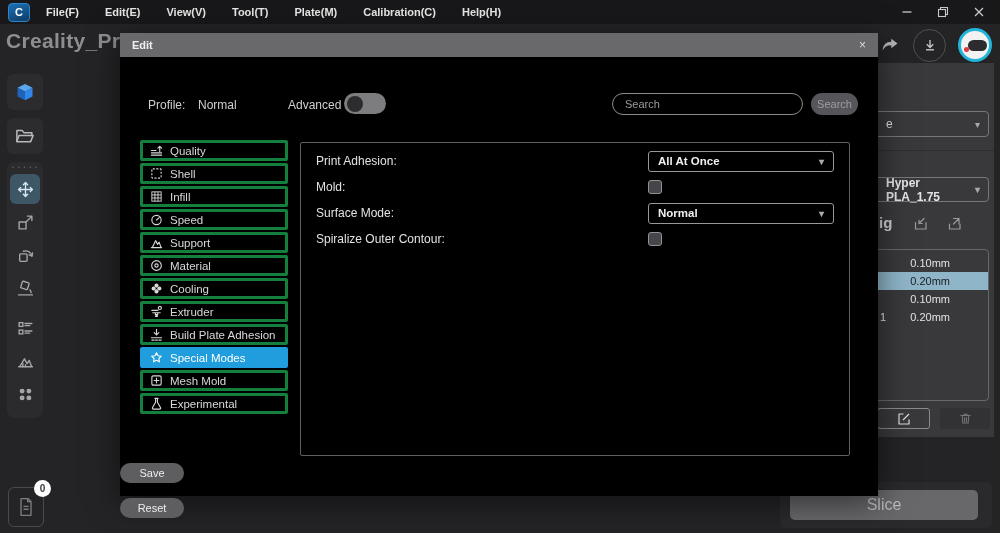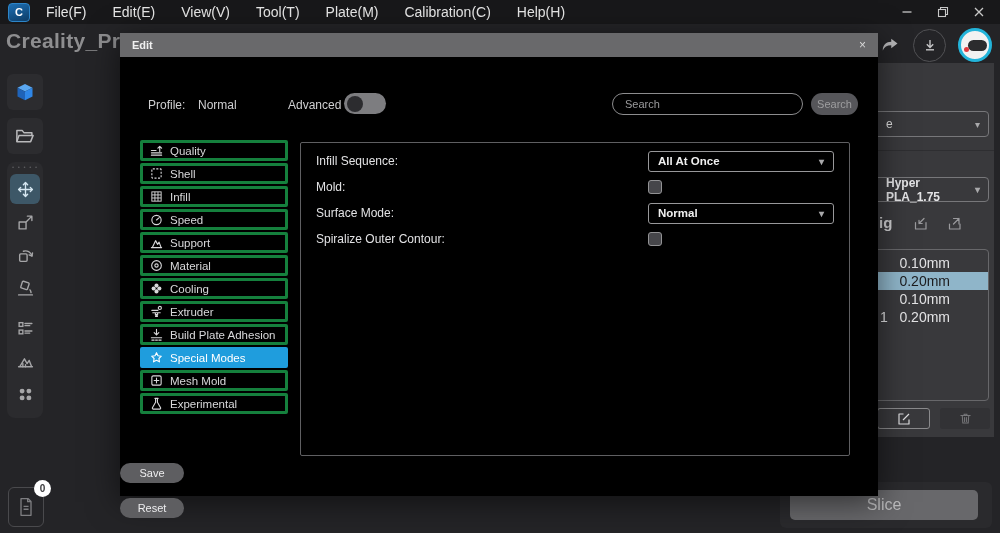--- a/index.html
+++ b/index.html
@@ -12,21 +12,21 @@
   svg { display:block; }
 
   
   .menubar { position:absolute; top:0; left:0; right:0; height:24px; background:#18181a;
              display:flex; align-items:center; z-index:5; }
   .applogo { width:22px; height:19px; margin-left:8px; border-radius:4px;
              background:linear-gradient(160deg,#1d6fb4,#0d3c66); border:1px solid #2d85c8;
              display:flex; align-items:center; justify-content:center;
              color:#fff; font-size:11px; font-weight:bold; }
   .menus { display:flex; margin-left:16px; gap:26px; }
-  .menu-item { font-size:14px; font-weight:normal; color:#e6e6e6; cursor:default;text-align:right; }
+  .menu-item { font-size:11px; font-weight:bold; color:#e6e6e6; cursor:default;text-align:right; }
   .winbtns { margin-left:auto; display:flex; align-items:center; gap:22px; padding-right:14px; }
   .winbtn { color:#c8c8c8; display:flex; align-items:center; justify-content:center; width:14px; height:14px; }
 
   
   .doc-title { position:absolute; left:6px; top:29px; font-size:21px; font-weight:bold;
                color:#8e8e90; letter-spacing:.3px; z-index:1; white-space:nowrap; }
   .hdr-actions { position:absolute; top:28px; right:8px; z-index:1; display:flex; align-items:center; gap:12px; }
   .circle-btn { width:33px; height:33px; border:1px solid #515154; border-radius:50%;
                 display:flex; align-items:center; justify-content:center; color:#c4c4c6; }
   .avatar { width:34px; height:34px; border-radius:50%; background:#f2f2f2; border:3px solid #23b4da;
@@ -55,21 +55,21 @@
   .rp-drop1 .txt { margin-left:38px; }
   .rp-sep { position:absolute; left:-38px; top:87px; width:155px; border-top:1px solid #2e2e31; }
   .rp-drop2 { position:absolute; left:-62px; top:114px; width:174px; height:25px; border:1px solid #77777a;
               border-radius:4px; display:flex; align-items:center; font-size:12px; font-weight:bold; color:#e4e4e6; padding:0 8px; }
   .rp-drop2 .txt { margin-left:62px; }
   .chev { margin-left:auto; color:#a9a9ab; font-size:10px; }
   .rp-head { position:absolute; left:2px; top:151px; font-size:15px; font-weight:bold; color:#cfcfd1; }
   .rp-io { position:absolute; top:153px; display:flex; gap:18px; left:36px; color:#9a9a9d; }
   .rp-list { position:absolute; left:-60px; top:186px; width:172px; height:152px; border:1px solid #67676a;
              border-radius:4px; padding-top:4px; overflow:hidden; }
-  .rp-row { height:18px; display:flex; align-items:center; font-size:14px; color:#e2e2e4; padding:0 18px 0 62px; }
+  .rp-row { height:18px; display:flex; align-items:center; font-size:11px; color:#e2e2e4; padding:0 18px 0 62px; }
   .rp-row .val { margin-left:auto; margin-right:20px; }
   .rp-row.sel { background:#8fb5c9; color:#1c1c1e; }
   .rp-actions { position:absolute; left:0; top:345px; display:flex; gap:10px; }
   .rp-edit { width:53px; height:21px; border:1px solid #8a8a8c; border-radius:3px;
              display:flex; align-items:center; justify-content:center; color:#dcdcde; }
   .rp-del { width:50px; height:21px; background:#323235; border-radius:3px;
             display:flex; align-items:center; justify-content:center; color:#77777a; }
 
   
   .slice-tray { position:absolute; left:780px; top:482px; width:212px; height:46px; background:#2a2a2d;
@@ -425,21 +425,21 @@
         <svg width="13" height="13" viewBox="0 0 14 14" fill="none" stroke="currentColor" stroke-width="1.2" stroke-linecap="round" stroke-linejoin="round">
           <path d="M5.3 1.5h3.4M6 1.5v4.2L2.6 11.6a1 1 0 0 0 .9 1.4h7a1 1 0 0 0 .9-1.4L8 5.7V1.5"></path>
         </svg>
         </span>
       <span>Experimental</span>
     </div>
   </div>
 
   <div class="setpanel">
     <div class="srow" style="top:7px;">
-      <span class="slabel">Infill Sequence:</span>
+      <span class="slabel">Print Adhesion:</span>
       <div class="sctrl sdrop">
         <span>All At Once</span>
         <span class="chev">▾</span>
       </div>
     </div>
     <div class="srow" style="top:33px;">
       <span class="slabel">Mold:</span>
       <div class="sctrl scheck"></div>
     </div>
     <div class="srow" style="top:59px;">

